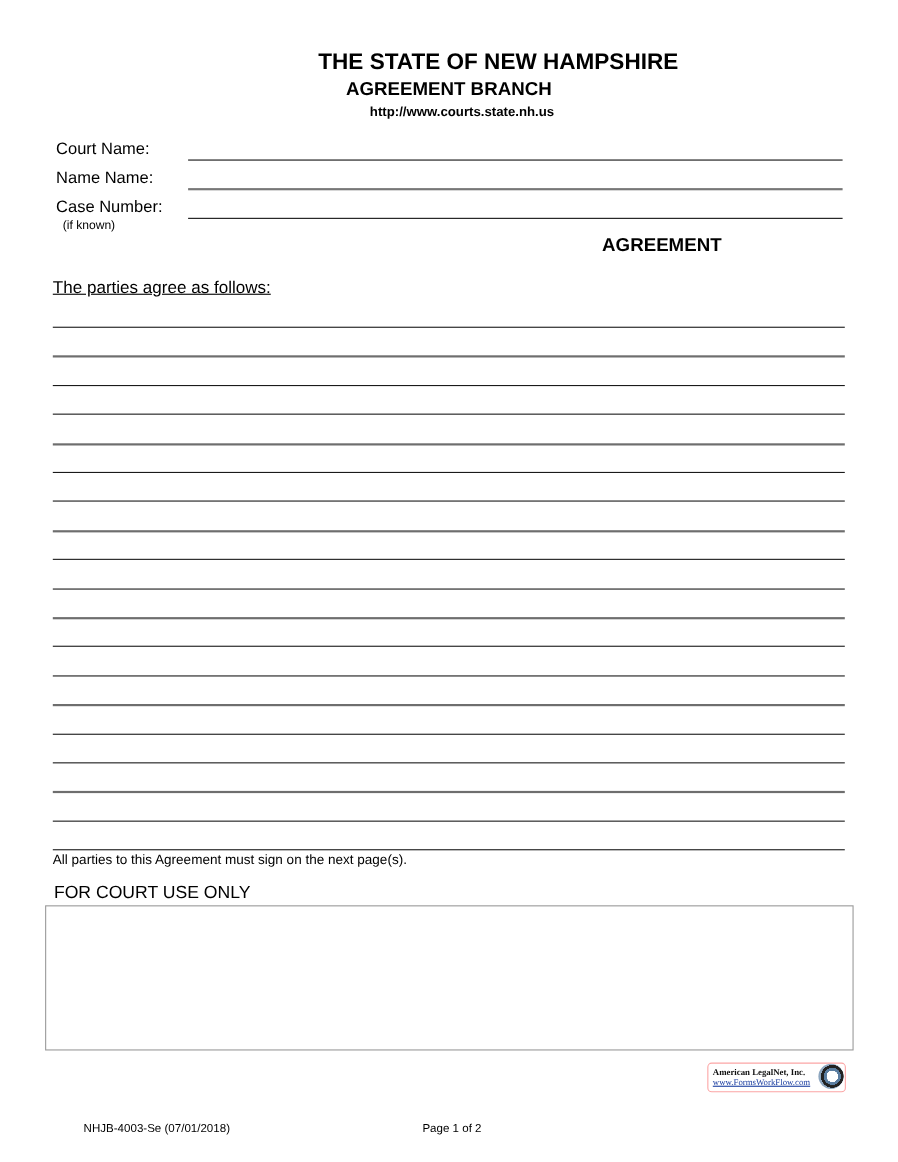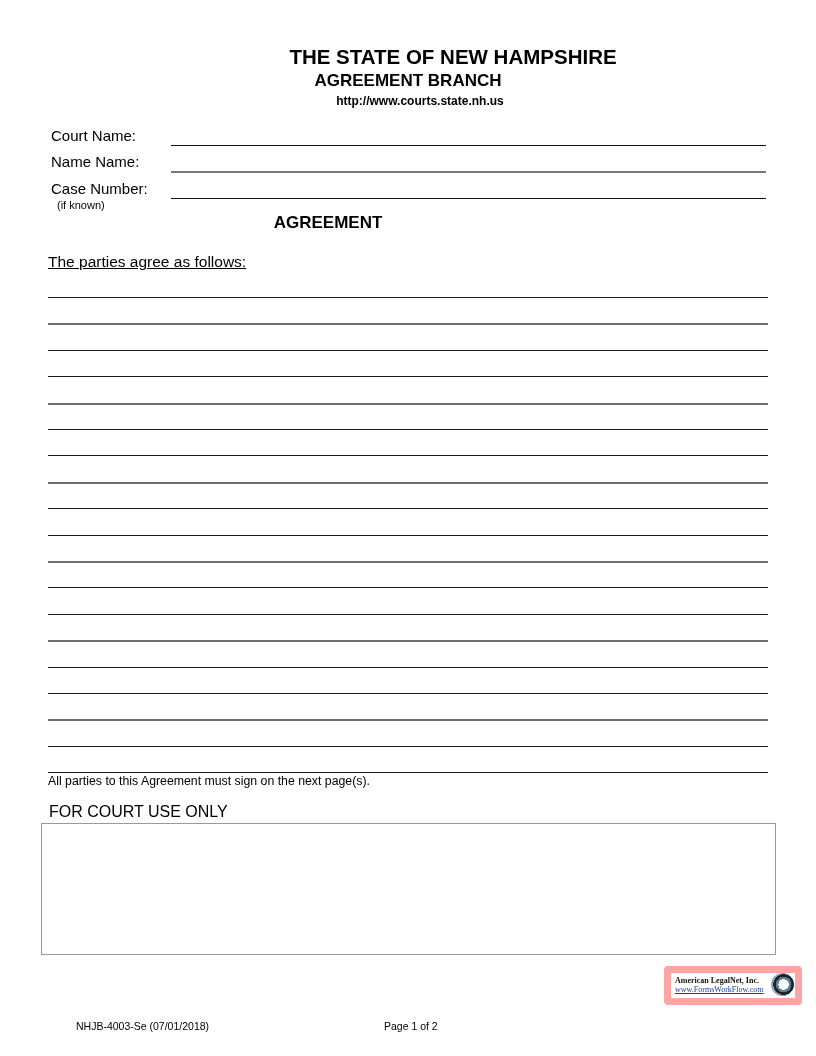--- a/index.html
+++ b/index.html
@@ -6,28 +6,28 @@
     body { width: 816px; height: 1056px; position: relative; overflow: hidden;
            font-family: "Liberation Sans", sans-serif; color: #000; }
     .abs { position: absolute; }
     .title1 { left: 0; width: 816px; top: 45px; text-align: center; font-weight: bold; font-size: 20.5px; margin-left: 45px; }
     .title2 { left: 0; width: 816px; top: 71px; text-align: center; font-weight: bold; font-size: 17px; }
     .url { left: 12px; width: 816px; top: 94px; text-align: center; font-weight: bold; font-size: 12px; }
     .field-label { left: 51px; font-size: 15px; }
     .field-line { left: 171px; width: 595px; height: 0; border-top: 1.5px solid #111; }
     .field-line.gray { border-top-color: #777; border-top-width: 2px; }
     .hint { left: 57px; top: 199px; font-size: 11px; }
-    .agreement-title { left: 0; width: 656px; top: 213px; text-align: center; font-weight: bold; font-size: 17px; }
+    .agreement-title { left: 0; width: 656px; top: 213px; text-align: right; font-weight: bold; font-size: 17px; }
     .intro { left: 48px; top: 253px; font-size: 15.5px; text-decoration: underline; }
     .write-line { left: 48px; width: 720px; height: 0; border-top: 1.5px solid #1a1a1a; }
     .write-line.gray { border-top-color: #6e6e6e; border-top-width: 2px; }
     .sign-note { left: 48px; top: 774px; font-size: 12.3px; }
     .court-use { left: 49px; top: 803px; font-size: 16px; }
     .court-box { left: 41px; top: 823px; width: 733px; height: 130px; border: 1.5px solid #9a9a9a; }
-    .logo-box { left: 664px; top: 966px; width: 124px; height: 25px; border: 7px solid #fca5a5; border-radius: 4px;
+    .logo-box { left: 643px; top: 966px; width: 124px; height: 25px; border: 1px solid #fca5a5; border-radius: 4px;
                 background: #fff; }
     .logo-name { left: 4px; top: 3px; font-family: "Liberation Serif", serif; font-weight: bold; font-size: 8px; color: #111; }
     .logo-link { left: 4px; top: 12px; font-family: "Liberation Serif", serif; font-size: 8px; color: #1a3da0; text-decoration: underline; }
     .logo-emblem { right: 1px; top: 0px; width: 23px; height: 23px; border-radius: 50%;
                    background: radial-gradient(circle at 55% 50%, #ffffff 0 30%, #5a7da0 31% 45%, #222 46% 60%, #8ea7c0 61% 100%); }
     .footer-left { left: 48px; top: 1020px; font-size: 10.5px; margin-left: 28px; }
     .footer-center { left: 384px; top: 1020px; font-size: 10.5px; }
   </style>
 </head>
 <body>

